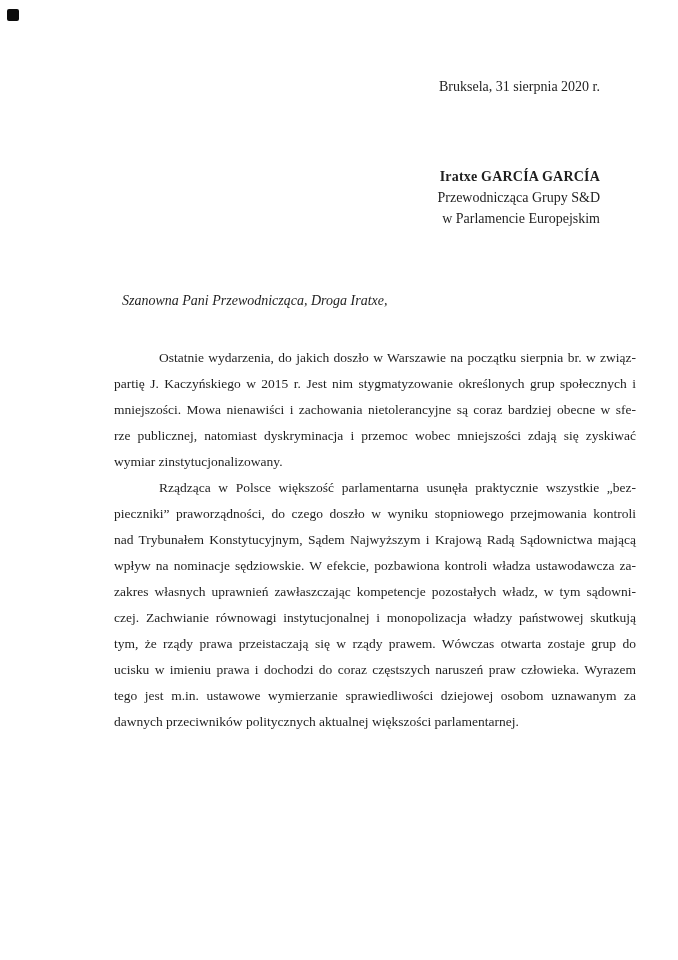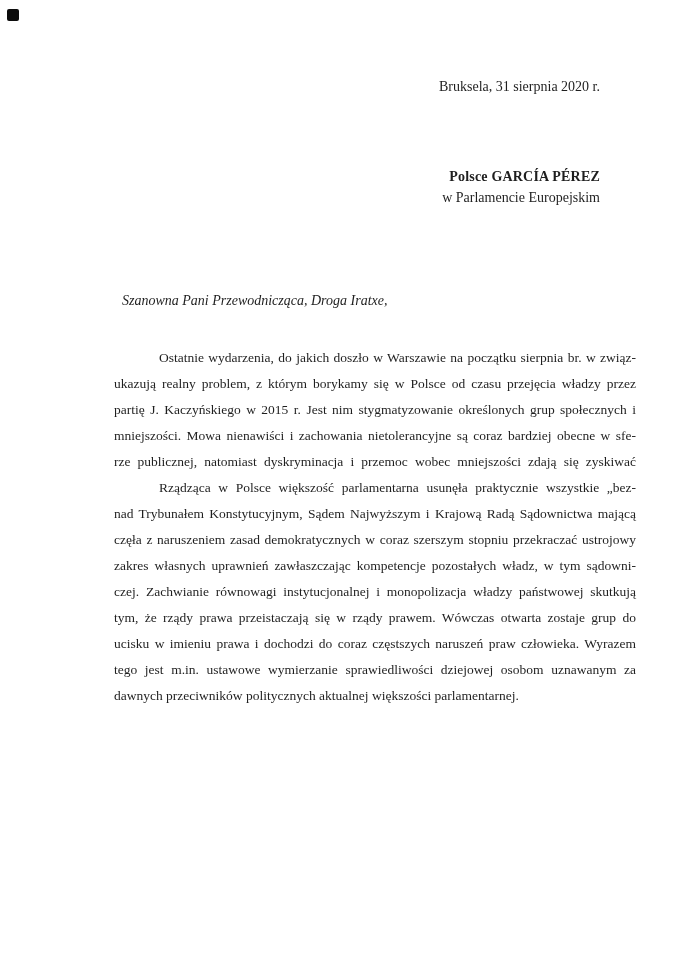--- a/index.html
+++ b/index.html
@@ -92,37 +92,39 @@
 </head>
 <body>
 
 <div class="page">
 
   <div class="scan-mark corner"></div>
 
   <div class="dateline">Bruksela, 31 sierpnia 2020 r.</div>
 
   <div class="addressee">
-    <div class="name">Polsce GARCÍA PÉREZ</div>
+    <div class="name">Iratxe GARCÍA GARCÍA</div>
+    <div>Przewodnicząca Grupy S&amp;D</div>
     <div>w Parlamencie Europejskim</div>
   </div>
 
   <div class="salutation">Szanowna Pani Przewodnicząca, Droga Iratxe,</div>
 
   <div class="letter-body">
 
     <div class="ln first">Ostatnie wydarzenia, do jakich doszło w Warszawie na początku sierpnia br. w związ-</div>
-    <div class="ln">ukazują realny problem, z którym borykamy się w Polsce od czasu przejęcia władzy przez</div>
     <div class="ln">partię J. Kaczyńskiego w 2015 r. Jest nim stygmatyzowanie określonych grup społecznych i</div>
     <div class="ln">mniejszości. Mowa nienawiści i zachowania nietolerancyjne są coraz bardziej obecne w sfe-</div>
     <div class="ln">rze publicznej, natomiast dyskryminacja i przemoc wobec mniejszości zdają się zyskiwać</div>
+    <div class="ln last">wymiar zinstytucjonalizowany.</div>
 
     <div class="ln first">Rządząca w Polsce większość parlamentarna usunęła praktycznie wszystkie „bez-</div>
+    <div class="ln">pieczniki” praworządności, do czego doszło w wyniku stopniowego przejmowania kontroli</div>
     <div class="ln">nad Trybunałem Konstytucyjnym, Sądem Najwyższym i Krajową Radą Sądownictwa mającą</div>
-    <div class="ln">częła z naruszeniem zasad demokratycznych w coraz szerszym stopniu przekraczać ustrojowy</div>
+    <div class="ln">wpływ na nominacje sędziowskie. W efekcie, pozbawiona kontroli władza ustawodawcza za-</div>
     <div class="ln">zakres własnych uprawnień zawłaszczając kompetencje pozostałych władz, w tym sądowni-</div>
     <div class="ln">czej. Zachwianie równowagi instytucjonalnej i monopolizacja władzy państwowej skutkują</div>
     <div class="ln">tym, że rządy prawa przeistaczają się w rządy prawem. Wówczas otwarta zostaje grup do</div>
     <div class="ln">ucisku w imieniu prawa i dochodzi do coraz częstszych naruszeń praw człowieka. Wyrazem</div>
     <div class="ln">tego jest m.in. ustawowe wymierzanie sprawiedliwości dziejowej osobom uznawanym za</div>
     <div class="ln last">dawnych przeciwników politycznych aktualnej większości parlamentarnej.</div>
   </div>
 
   <div class="scan-mark bottombar"></div>
 

